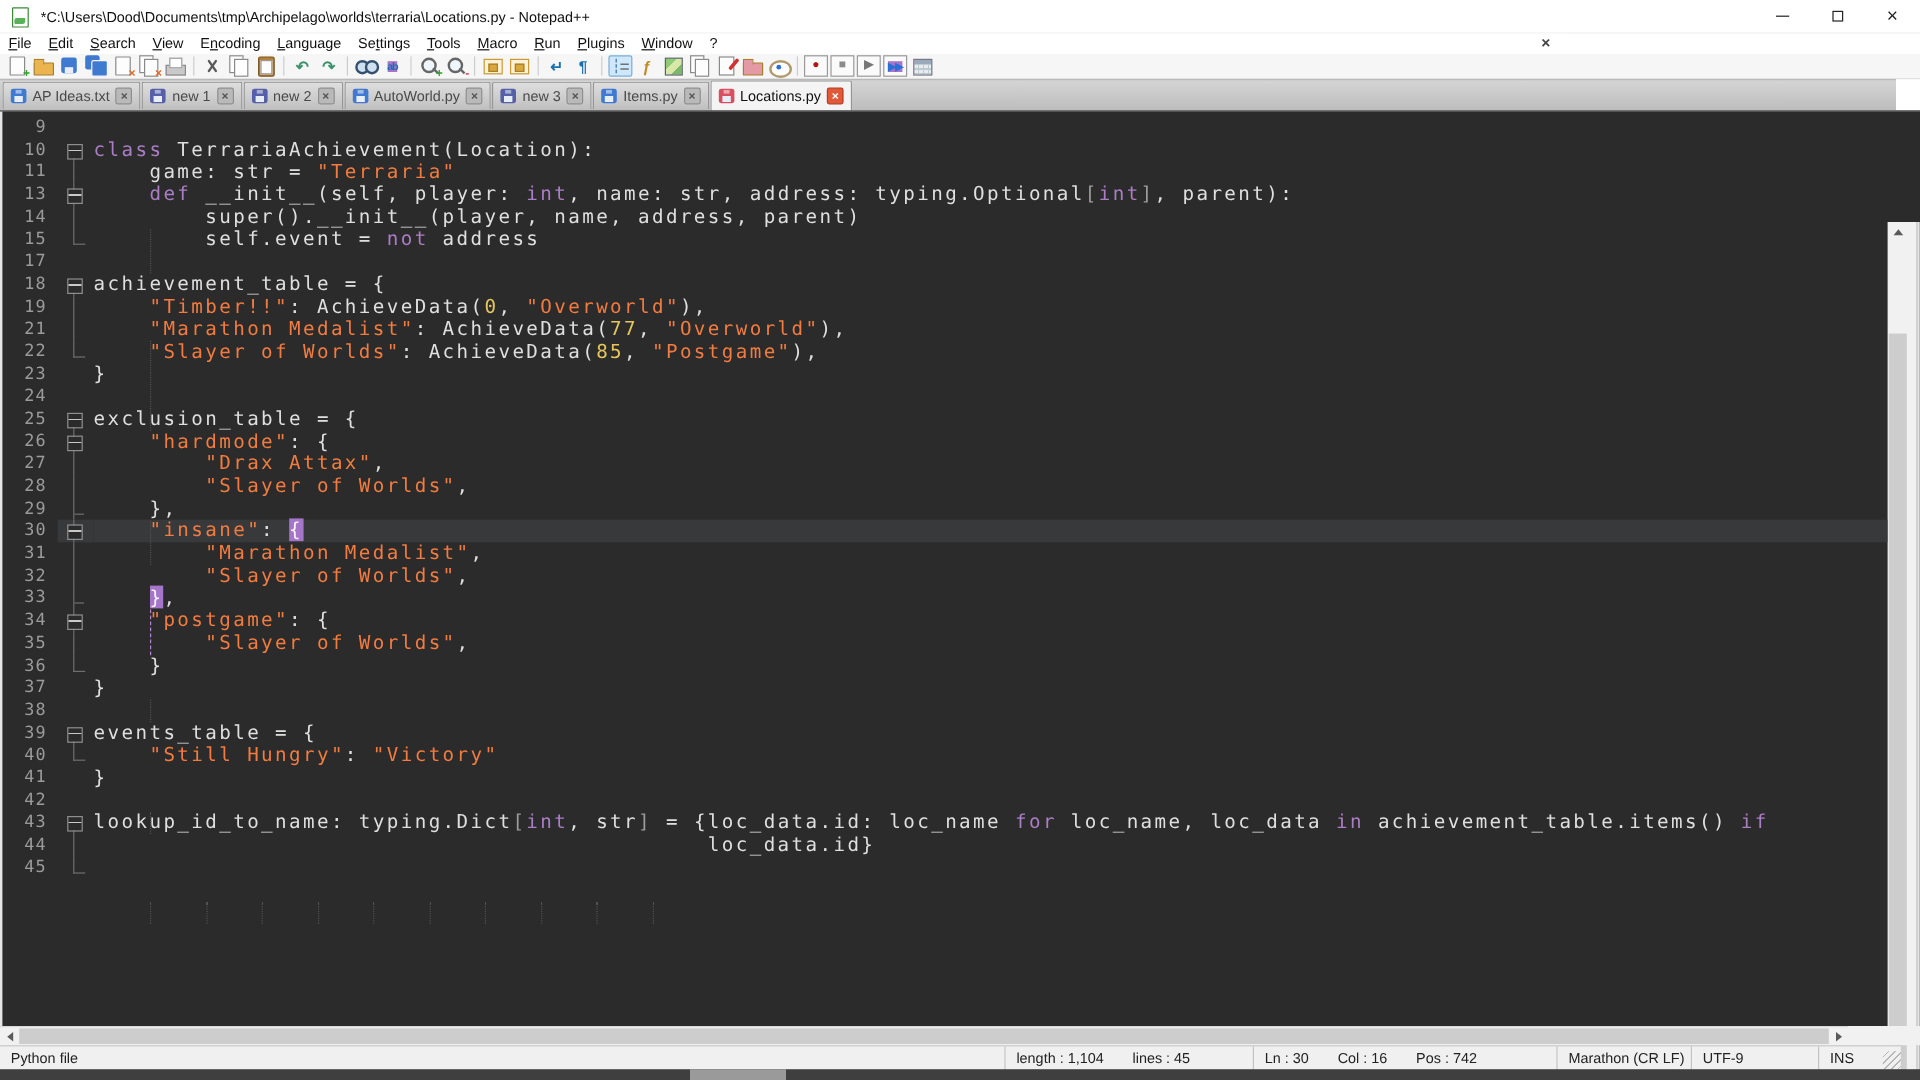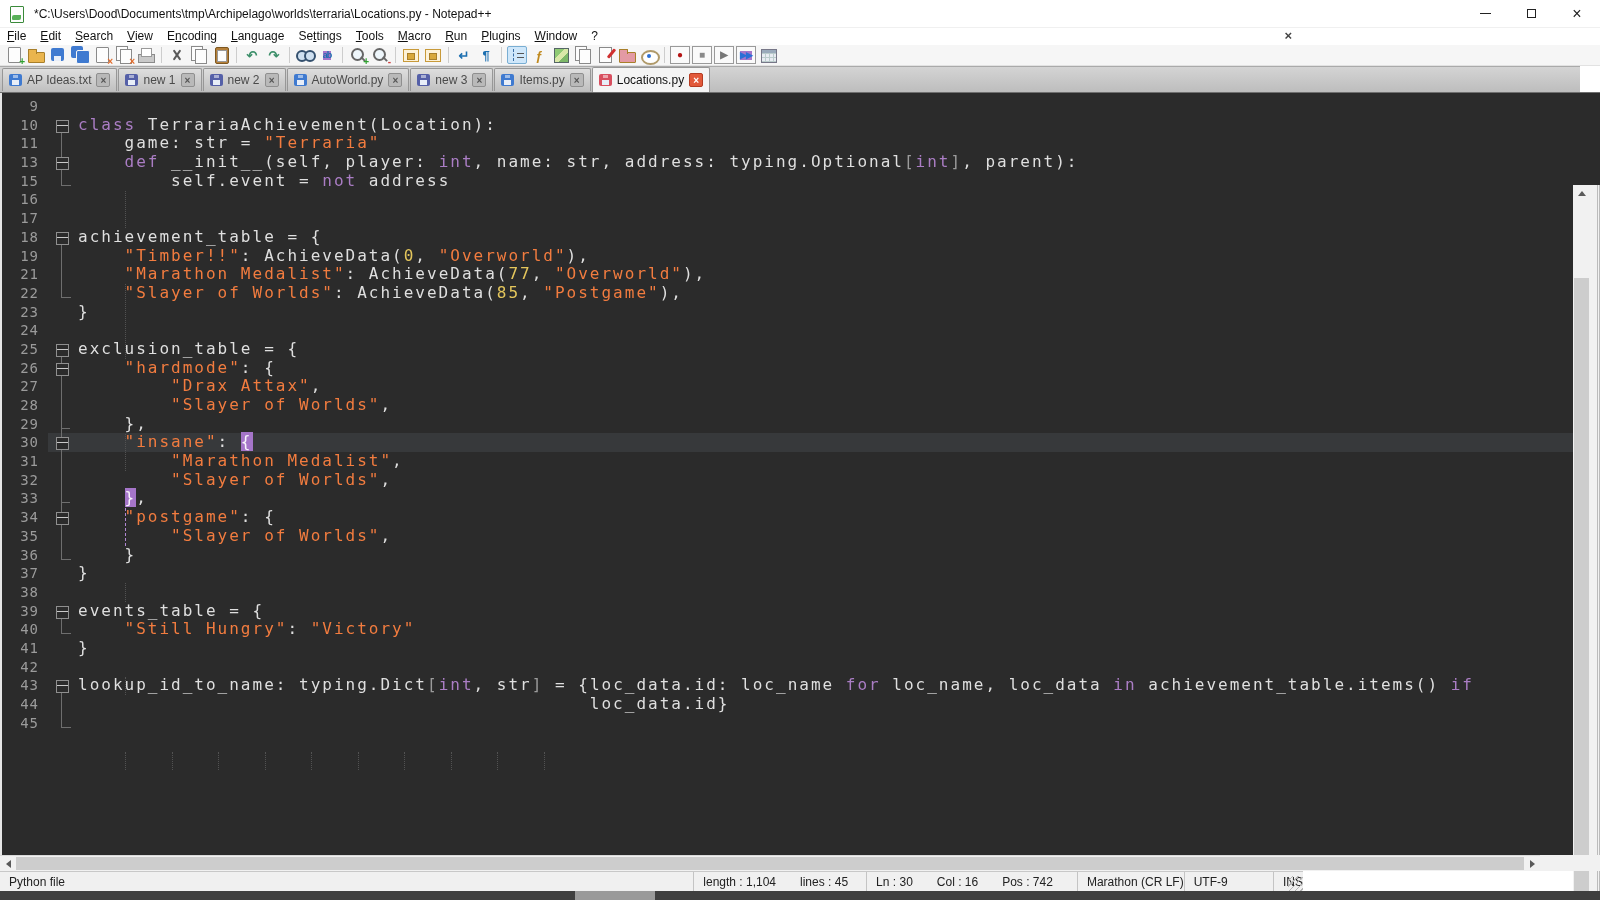--- a/index.html
+++ b/index.html
@@ -110,21 +110,21 @@
 .tri-right{width:0;height:0;border-top:4px solid rgba(0,0,0,0);border-bottom:4px solid rgba(0,0,0,0);border-left:5px solid #5a5a5a}
 .vs-thumb{position:absolute;left:1px;width:15px;top:93px;height:653px;background:#cdcdcd}
 .right-gutter{position:absolute;right:0;top:92px;width:10px;height:763px;background:#f1f1f1;border-right:3px double #bbb}
 .hscroll{position:absolute;left:0;top:855px;width:1540px;height:16px;background:#f1f1f1;border-top:1px solid #d9d9d9}
 .hs-btn{position:absolute;top:0;width:16px;height:16px;display:flex;align-items:center;justify-content:center}
 .hs-left{left:0}.hs-right{right:0}
 .hs-thumb{position:absolute;left:16px;right:16px;top:1px;bottom:1px;background:#cdcdcd}
 .scroll-corner{position:absolute;left:1540px;top:855px;width:60px;height:16px;background:#f1f1f1}
 
 
-.statusbar{position:absolute;left:0;top:871px;width:1303px;height:20px;background:#f0f0f0;border-top:1px solid #c8c8c8;display:flex;font-size:12px;color:#222}
+.statusbar{position:absolute;left:0;top:871px;width:1584px;height:20px;background:#f0f0f0;border-top:1px solid #c8c8c8;display:flex;font-size:12px;color:#222}
 .sb-sec{height:100%;display:flex;align-items:center;padding-left:9px;gap:24px;border-right:1px solid #c4c4c4;white-space:nowrap}
 .sb-1{width:838px}.sb-2{width:207px}.sb-3{width:253px}.sb-4{width:112px}.sb-5{width:106px}
 .sb-6{flex:1;border-right:none;position:relative}
 .grip{position:absolute;right:0;bottom:0;width:15px;height:15px;background:repeating-linear-gradient(135deg,rgba(0,0,0,0) 0 3px,#b5b5b5 3px 4px)}
 
 
 .bottomstrip{position:absolute;left:0;top:891px;width:1600px;height:9px;background:#3f3f3f}
 .strip-light{position:absolute;left:575px;top:0;width:80px;height:100%;background:#9a9a9a}
 </style>
 </head>
@@ -294,28 +294,28 @@
           <span class="ln">11</span>
           <span class="fm f-vfull"></span>
           <span class="ct"><span class="sd">    game: str = </span><span class="ss">"Terraria"</span></span>
         </div>
         <div class="crow">
           <span class="ln">13</span>
           <span class="fm f-box f-through"></span>
           <span class="ct"><span class="sd">    </span><span class="sk">def</span><span class="sd"> __init__(self, player: </span><span class="sk">int</span><span class="sd">, name: str, address: typing.Optional</span><span class="sb">[</span><span class="sk">int</span><span class="sb">]</span><span class="sd">, parent):</span></span>
         </div>
         <div class="crow">
+          <span class="ln">14</span>
+          <span class="fm f-vfull"></span>
+          <span class="ct"><span class="sd">        super().__init__(player, name, address, parent)</span></span>
+        </div>
+        <div class="crow">
           <span class="ln">15</span>
           <span class="fm f-end"></span>
           <span class="ct"><span class="sd">        self.event = </span><span class="sk">not</span><span class="sd"> address</span></span>
-        </div>
-        <div class="crow">
-          <span class="ln">16</span>
-          <span class="fm"></span>
-          <span class="ct"></span>
         </div>
         <div class="crow">
           <span class="ln">17</span>
           <span class="fm"></span>
           <span class="ct"></span>
         </div>
         <div class="crow">
           <span class="ln">18</span>
           <span class="fm f-box f-vbot"></span>
           <span class="ct"><span class="sd">achievement_table = {</span></span>

